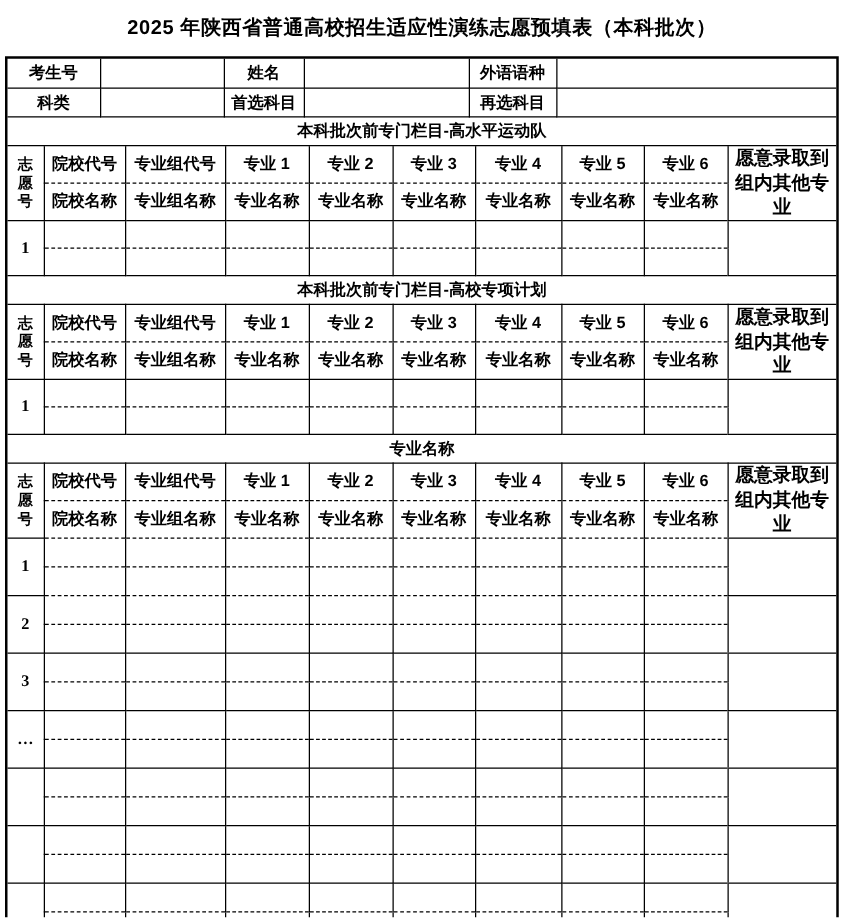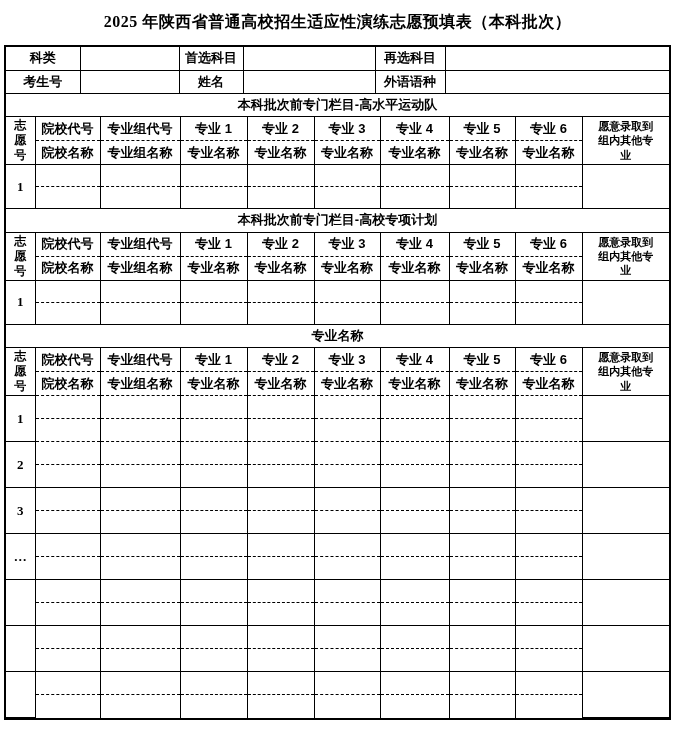--- a/index.html
+++ b/index.html
@@ -14,21 +14,21 @@
     height: 734px;
     background: #fff;
     overflow: hidden;
   }
   .title {
     height: 45px;
     display: flex;
     align-items: center;
     justify-content: center;
     font-size: 16px;
-    font-family: Liberation Serif, serif;
+    font-family: Liberation Sans, sans-serif;
     letter-spacing: 0.5px;
     white-space: nowrap;
   }
   .frame {
     margin: 0 4px;
     border: 2px solid #000;
   }
   table {
     border-collapse: collapse;
     table-layout: fixed;
@@ -50,21 +50,21 @@
   .d12 td { height: 22px; }
   .d3 td { height: 23px; }
   .vol {
     white-space: pre-line;
     font-size: 12px;
     line-height: 1.25;
     padding: 0;
   }
   .wil {
     white-space: pre-line;
-    font-size: 11px;
+    font-size: 15px;
     line-height: 1.3;
   }
   .lbl {
     font-family: "Liberation Serif", serif;
     font-size: 13px;
   }
 </style>
 </head>
 <body>
 
@@ -77,33 +77,33 @@
       <colgroup>
         <col style="width:74px">
           <col style="width:99px">
           <col style="width:64px">
         <col style="width:132px">
           <col style="width:70px">
           <col>
       </colgroup>
       <tbody>
           <tr class="ir">
+        <td class="r bs">考生号</td>
+        <td class="r bs"></td>
+        <td class="r bs">姓名</td>
+        <td class="r bs"></td>
+        <td class="r bs">外语语种</td>
+        <td class="bs"></td>
+      </tr>
+      <tr class="ir">
         <td class="r bs">科类</td>
         <td class="r bs"></td>
         <td class="r bs">首选科目</td>
         <td class="r bs"></td>
         <td class="r bs">再选科目</td>
-        <td class="bs"></td>
-      </tr>
-      <tr class="ir">
-        <td class="r bs">考生号</td>
-        <td class="r bs"></td>
-        <td class="r bs">姓名</td>
-        <td class="r bs"></td>
-        <td class="r bs">外语语种</td>
         <td class="bs"></td>
       </tr>
     </tbody>
       </table>
 
     <table>
       <colgroup>
         <col style="width:29px">
           <col style="width:65px">
           <col style="width:80px">

